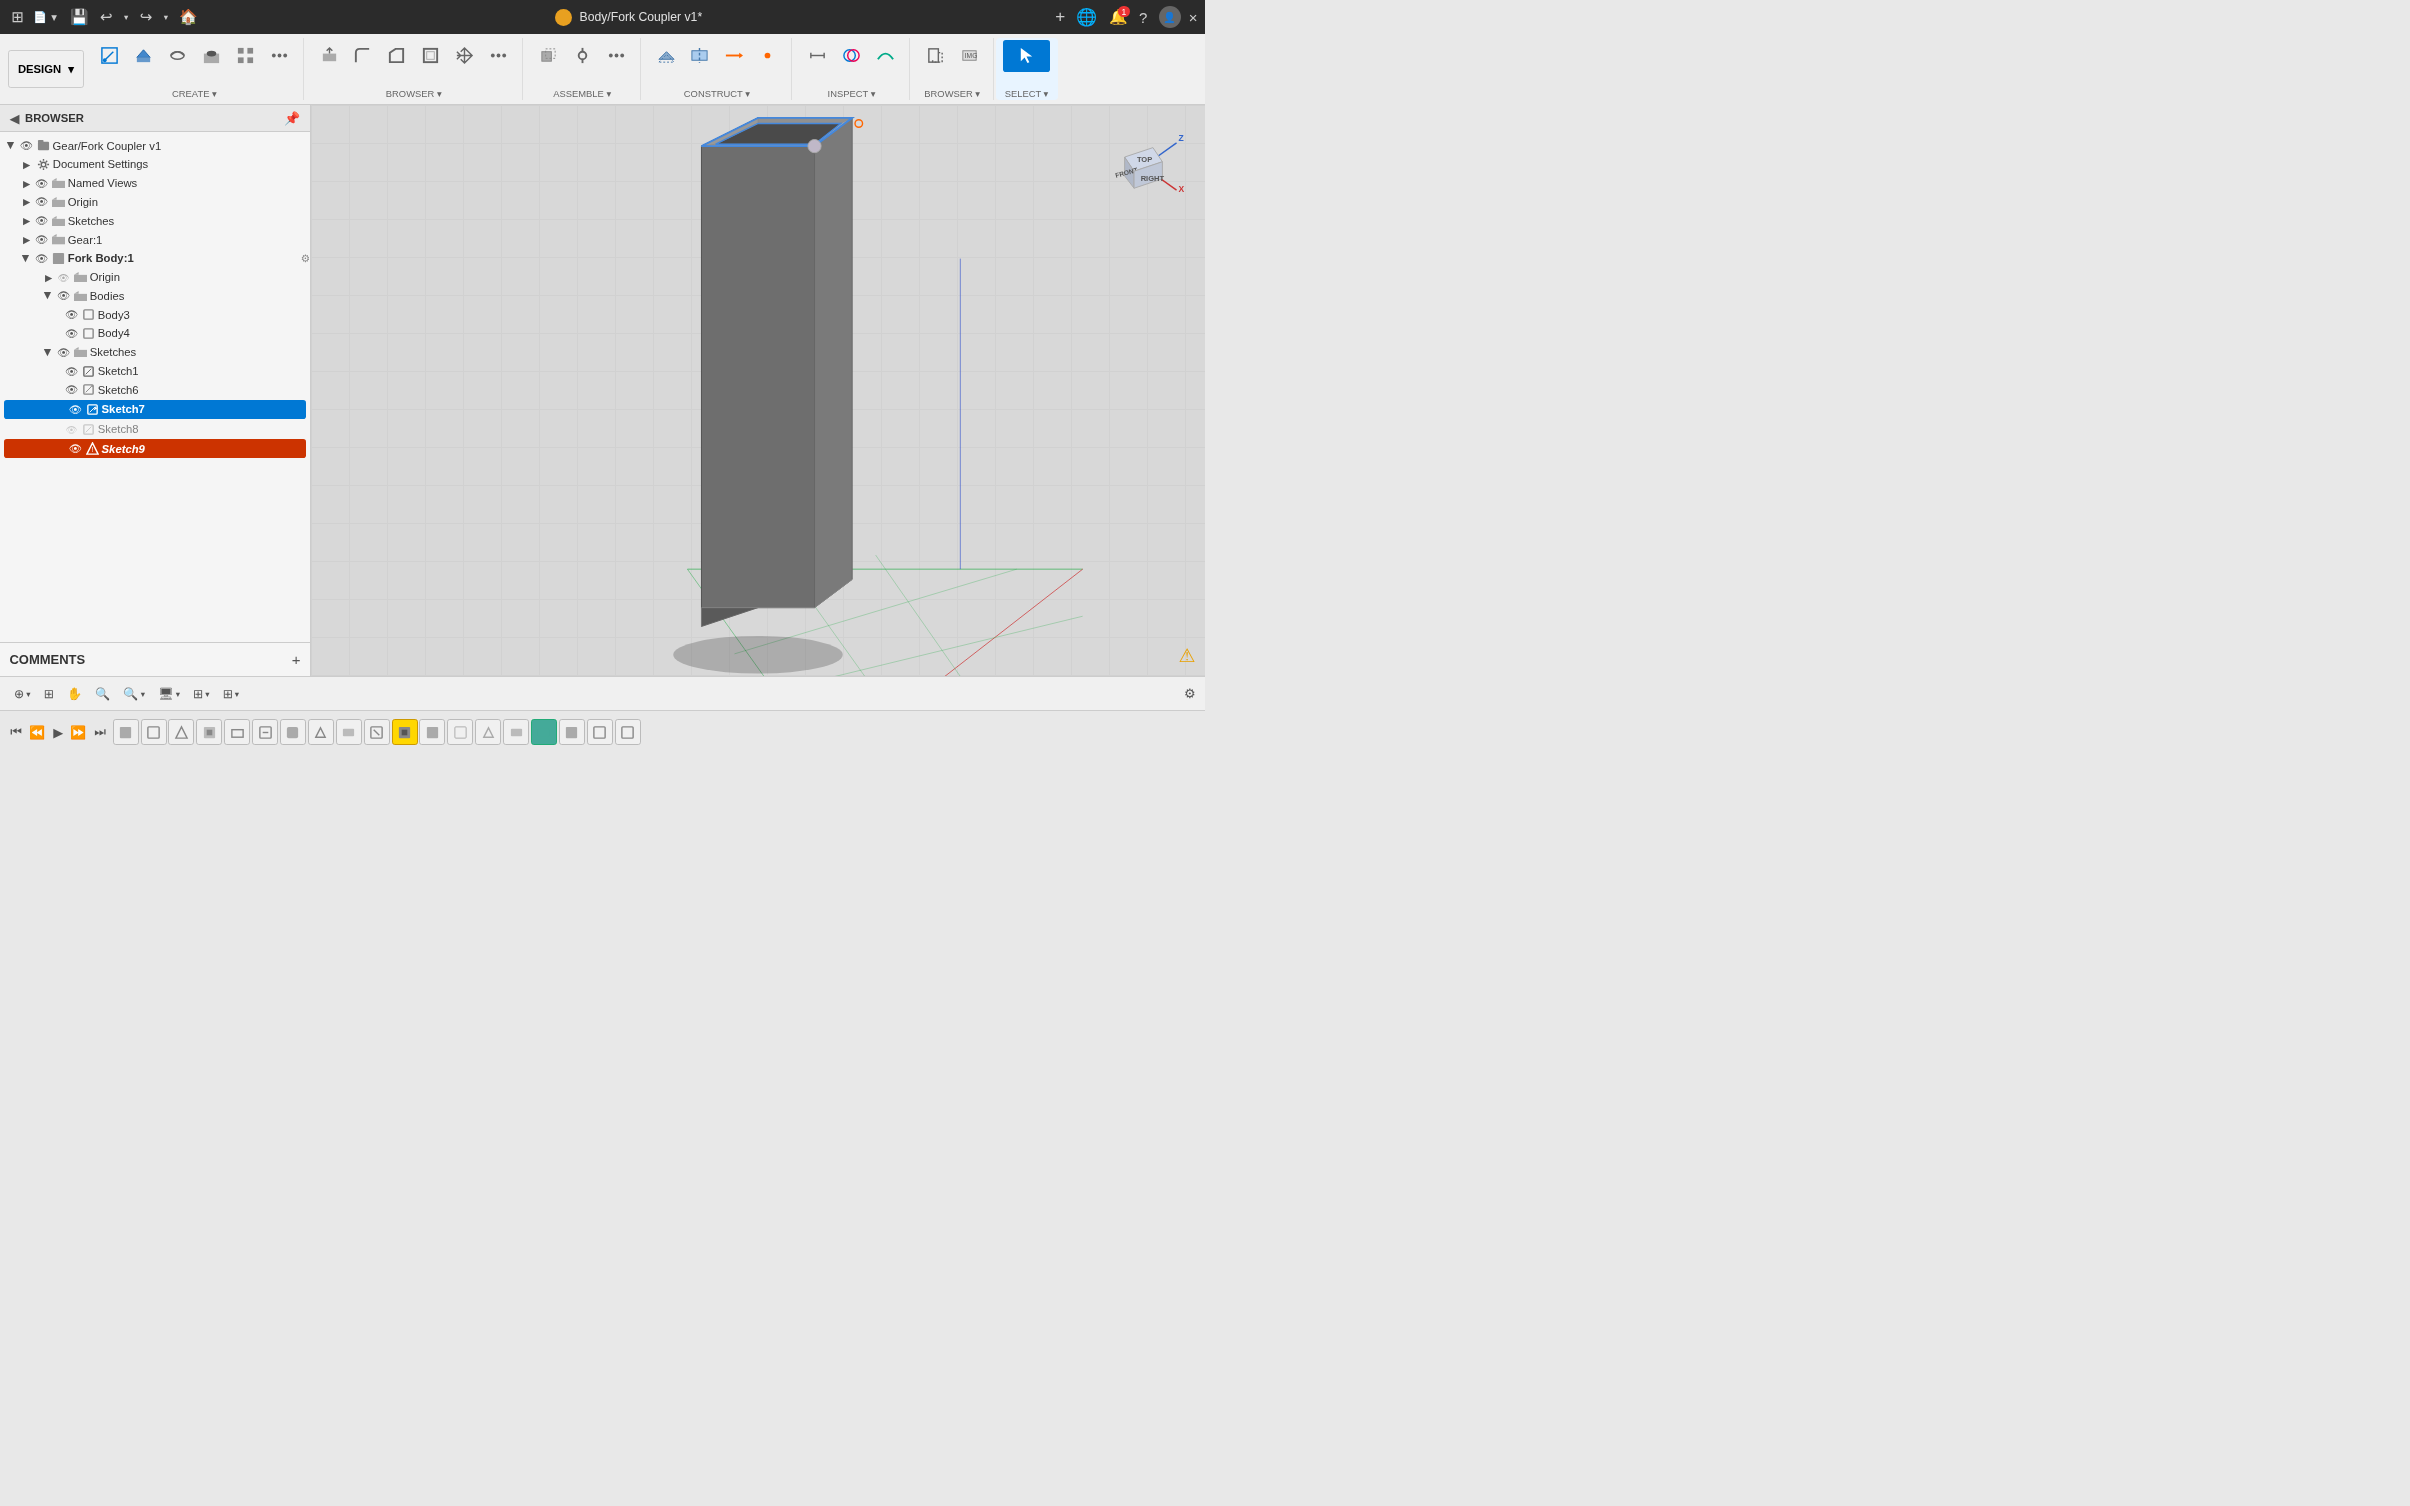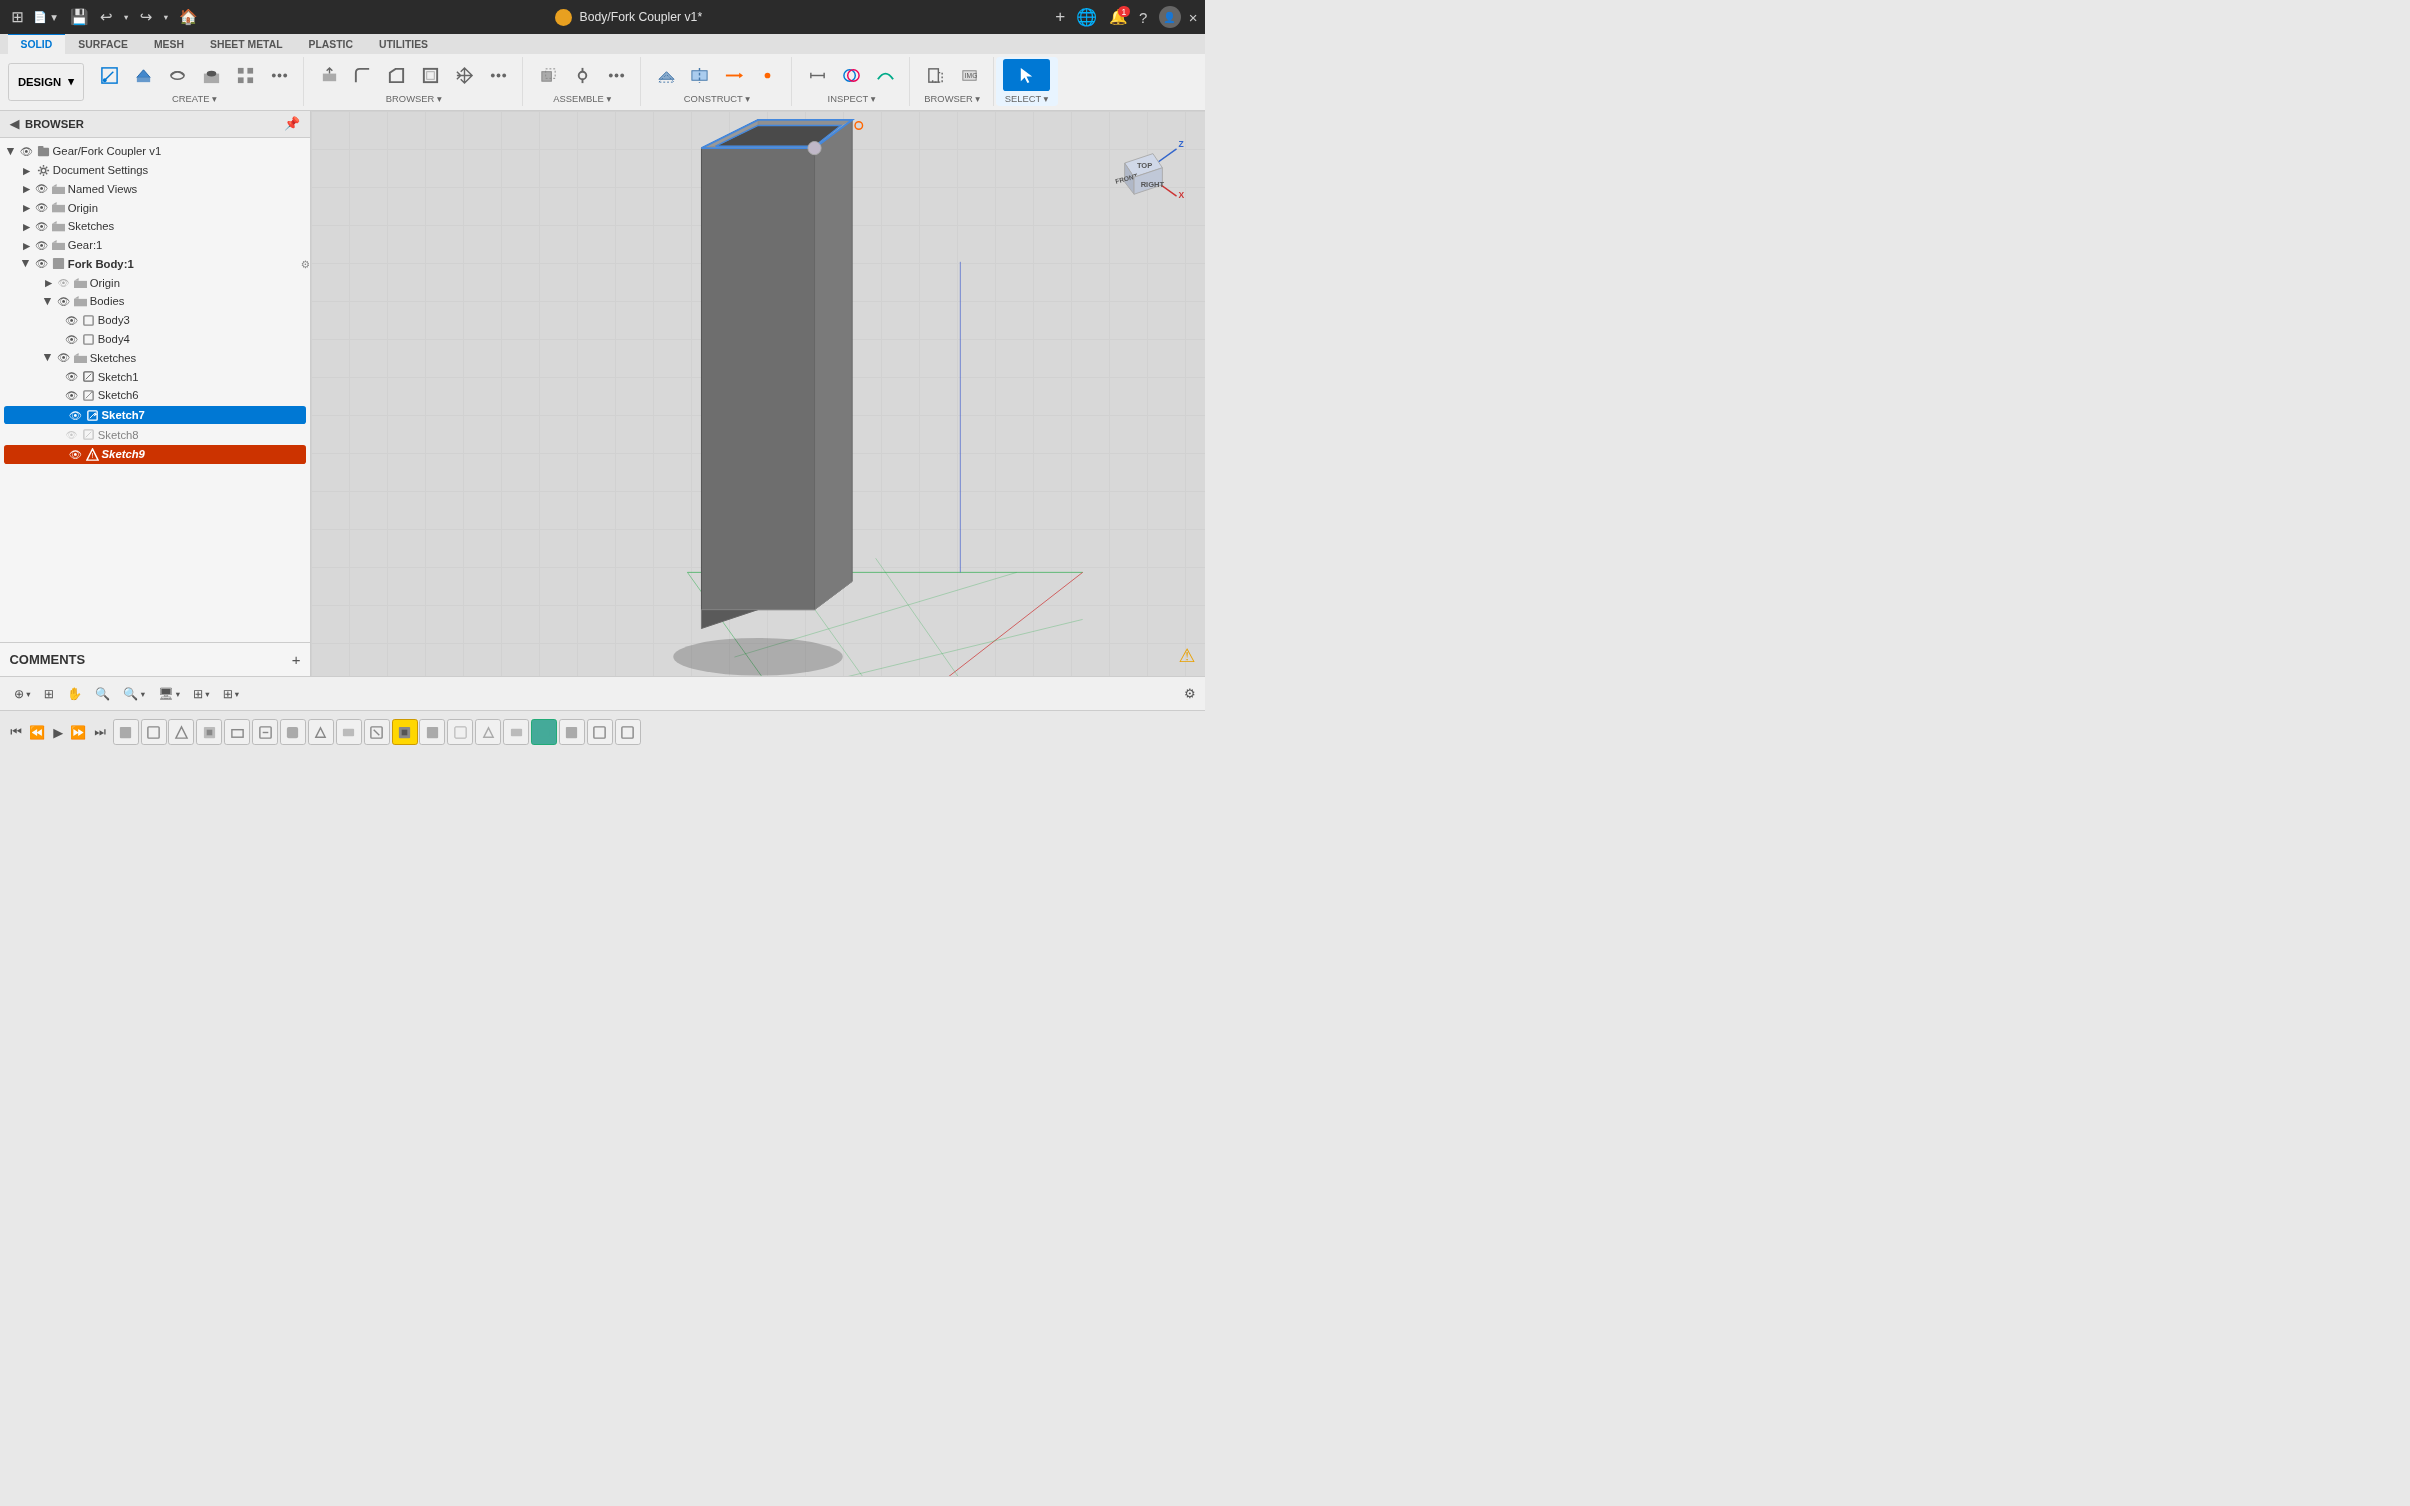--- a/index.html
+++ b/index.html
@@ -18,21 +18,21 @@
     .avatar { width: 22.6px; height: 22.6px; border-radius: 50%; background: #666; display: flex; align-items: center; justify-content: center; color: #fff; font-size: 10.4px; }
     .notif-badge { position: relative; }
     .notif-badge .badge { position: absolute; top: -1.9px; right: -1.9px; background: #e33; color: #fff; border-radius: 50%; width: 11.3px; height: 11.3px; font-size: 8.5px; display: flex; align-items: center; justify-content: center; }
 
     
     .ribbon { background: #f0f0f0; border-bottom: 0.9px solid #ccc; }
     .ribbon-tabs { display: flex; align-items: flex-end; padding: 0 7.5px; background: #e0e0e0; }
     .ribbon-tab { padding: 3.8px 13px; font-size: 10.4px; font-weight: 600; cursor: pointer; color: #555; border-top: 1.9px solid transparent; }
     .ribbon-tab.active { background: #f0f0f0; color: #0078d4; border-top: 1.9px solid #0078d4; }
     .ribbon-content { display: flex; align-items: center; padding: 3.8px 7.5px; gap: 1.9px; }
-    .ribbon-group { display: flex; flex-direction: column; align-items: center; padding: 1.9px 7.5px; border-right: 0.9px solid #ddd; }
+    .ribbon-group { display: flex; flex-direction: column; align-items: center; padding: 1.9px 7.5px; border-right: 0.9px solid #ddd; gap: 14px; }
     .ribbon-group:last-child { border-right: none; align-items: center; }
     .ribbon-tools { display: flex; gap: 1.9px; margin-bottom: 1.9px; }
     .ribbon-label { font-size: 9.4px; color: #666; cursor: pointer; }
     .tool-btn { width: 32px; height: 32px; display: flex; flex-direction: column; align-items: center; justify-content: center; cursor: pointer; border-radius: 2.8px; border: none; background: none; font-size: 8.5px; color: #333; gap: 0.9px; }
     .tool-btn.active { background: #0078d4; color: #fff; }
     .tool-btn svg { width: 19px; height: 19px; }
     .design-btn { background: #f0f0f0; border: 0.9px solid #ccc; border-radius: 2.8px; padding: 2.8px 9.4px; font-size: 11.3px; font-weight: 600; cursor: pointer; display: flex; align-items: center; gap: 7px; height: 38px; }
 
     
     .main { display: flex; flex: 1; overflow: hidden; }
@@ -115,28 +115,20 @@
       <span style="font-size:15px;">🔔</span>
       <span class="badge">1</span>
     </div>
     <button class="btn-icon">?</button>
     <div class="avatar">👤</div>
     <button class="close-btn">×</button>
   </div>
 </div>
 
 <div class="ribbon">
-  <div class="ribbon-tabs">
-    <div class="ribbon-tab active">SOLID</div>
-    <div class="ribbon-tab">SURFACE</div>
-    <div class="ribbon-tab">MESH</div>
-    <div class="ribbon-tab">SHEET METAL</div>
-    <div class="ribbon-tab">PLASTIC</div>
-    <div class="ribbon-tab">UTILITIES</div>
-  </div>
   <div class="ribbon-content">
 
     <button class="design-btn">
       <span>DESIGN</span>
       <span>▾</span>
     </button>
 
     <div class="ribbon-group">
       <div class="ribbon-tools">
         <button class="tool-btn" title="Create Sketch">

